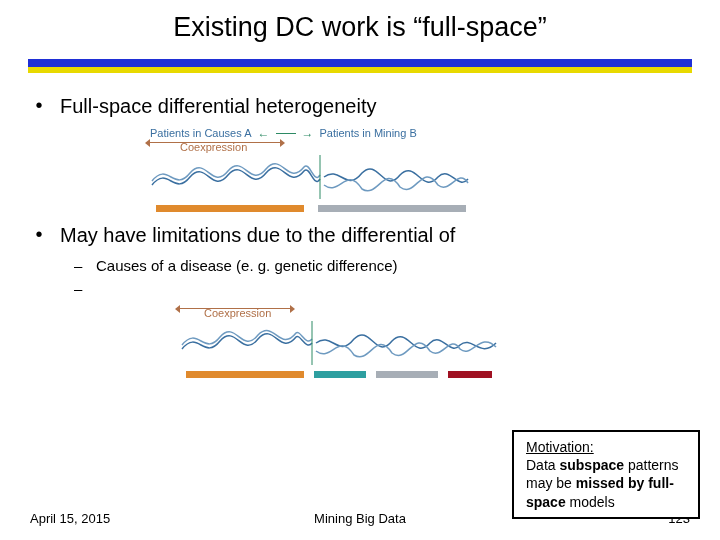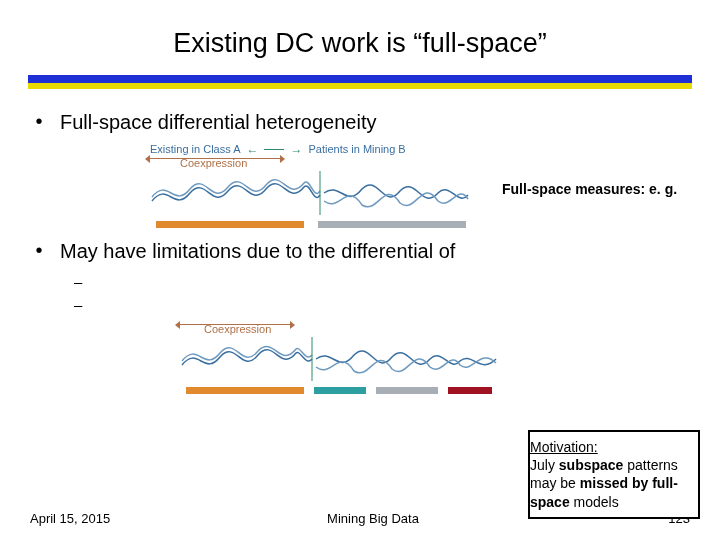--- a/index.html
+++ b/index.html
@@ -8,21 +8,21 @@
     height: 540px;
     background: #fff;
     font-family: Arial, Helvetica, sans-serif;
     position: relative;
     overflow: hidden;
   }
   .title {
     text-align: center;
     font-size: 27px;
     color: #000;
-    padding-top: 28px;
+    padding-top: 12px;
     padding-bottom: 10px;
   }
   .underline {
     height: 14px;
     margin: 6px 28px 0 28px;
     background: linear-gradient(to bottom, #1f2fd6 0 55%, #e8d900 55% 100%);
   }
   .content { padding: 22px 30px 0 30px; }
   .bullet { display: flex; gap: 12px; margin-bottom: 8px; }
   .bullet .dot { width: 18px; text-align: center; font-size: 20px; color: #000; line-height: 1; }
@@ -37,23 +37,23 @@
     width: 210px;
     font-size: 14px;
     font-weight: bold;
     color: #000;
     line-height: 1.3;
   }
   .note2 {
     position: absolute;
     right: 20px;
     top: 430px;
-    width: 172px;
+    width: 188px;
     border: 2px solid #000;
-    padding: 6px 0;
+    padding: 6px 12px;
     font-size: 14px;
     line-height: 1.3;
     background: #fff;
     z-index: 5;
   }
   .note2 .u { text-decoration: underline; }
   .note2 .b { font-weight: bold; }
   .figure-wrap {
     margin-left: 120px;
     margin-top: 4px;
@@ -104,39 +104,39 @@
     position: absolute;
     bottom: 14px;
     left: 30px;
     right: 30px;
     display: flex;
     justify-content: space-between;
     align-items: baseline;
     font-size: 13px;
     color: #000;
   }
-  .footer .mid { position: absolute; left: 50%; transform: translateX(-50%); margin-left: 13px; }
+  .footer .mid { position: absolute; left: 50%; transform: translateX(-50%); }
   .hetero { color: #000; }
 </style>
 </head>
 <body>
 
 <div class="title">Existing DC work is “full-space”</div>
 <div class="underline"></div>
 
 <div class="content">
 
   <div class="bullet">
     <div class="dot">•</div>
     <div class="txt">Full-space differential heterogeneity</div>
   </div>
 
   <div class="figure-wrap">
     <div class="fig-labels">
-      <span>Existing in Class A</span>
+      <span>Patients in Causes A</span>
       <span class="arrow-l">←</span>
       <span style="width:20px;border-top:1px solid #2d8a64;display:inline-block"></span>
       <span class="arrow-r">→</span>
       <span>Patients in Mining B</span>
     </div>
     <div class="fig-coex">
       <div class="abar"></div>
     </div>
     <div style="font-size:11px;color:#b07048;margin-left:30px;margin-top:-2px">
       <span>Coexpression</span>
@@ -160,20 +160,21 @@
   <div class="bullet" style="margin-top:6px">
     <div class="dot">•</div>
     <div class="txt">
       <span>May have limitations due to the </span><span class="hetero">differential</span><span> of</span>
     </div>
   </div>
 
   <div class="sub">
     <div class="row">
       <div class="dash">–</div>
+      <div>Causes of a disease (e. g. genetic difference)</div>
     </div>
     <div class="row">
       <div class="dash">–</div>
     </div>
   </div>
 
   <div class="figure-wrap" style="margin-top:8px;margin-left:150px">
     <div class="fig-coex" style="margin-left:0">
       <div class="abar" style="width:110px"></div>
     </div>
@@ -194,25 +195,24 @@
       <div class="bar b-orange" style="width:118px"></div>
       <div class="bar b-teal"></div>
       <div class="bar b-gray" style="width:62px"></div>
       <div class="bar b-dred"></div>
     </div>
   </div>
 
 </div>
 
 <div class="note1">
-  <div>Full-space measures: e. g.</div>
 </div>
 
 <div class="note2">
   <span class="u">Motivation:</span><br>
-  <span>July </span><span class="b">subspace</span><span> patterns may be </span><span class="b">missed by full-space</span><span> models</span>
+  <span>Data </span><span class="b">subspace</span><span> patterns may be </span><span class="b">missed by full-space</span><span> models</span>
 </div>
 
 <div class="footer">
   <span>April 15, 2015</span>
   <span class="mid">Mining Big Data</span>
   <span>123</span>
 </div>
 
 </body></html>

